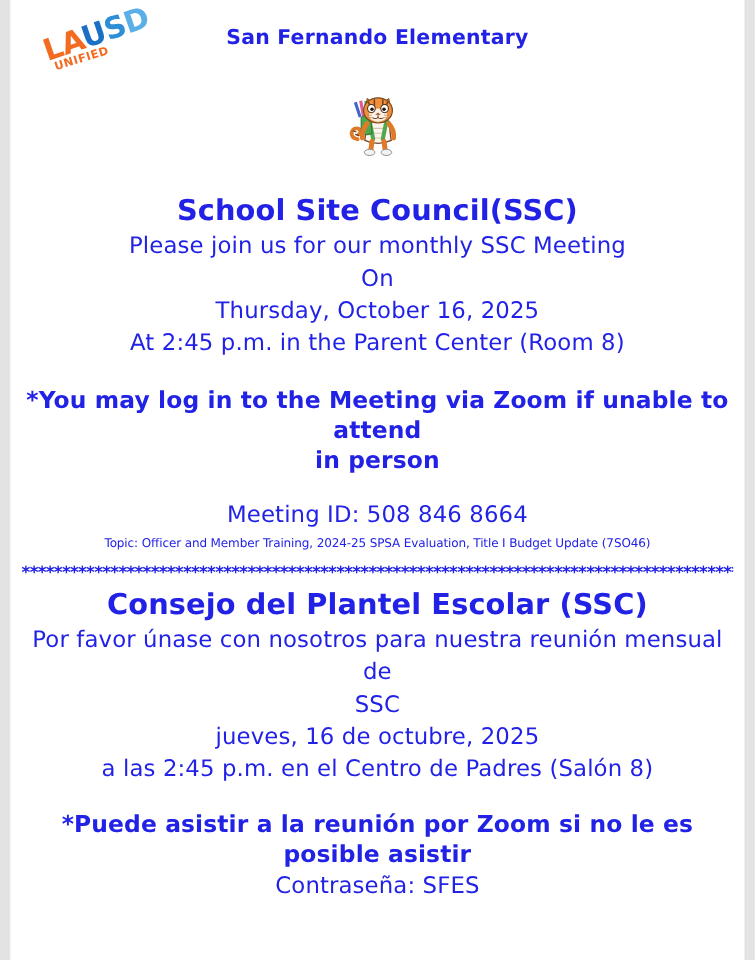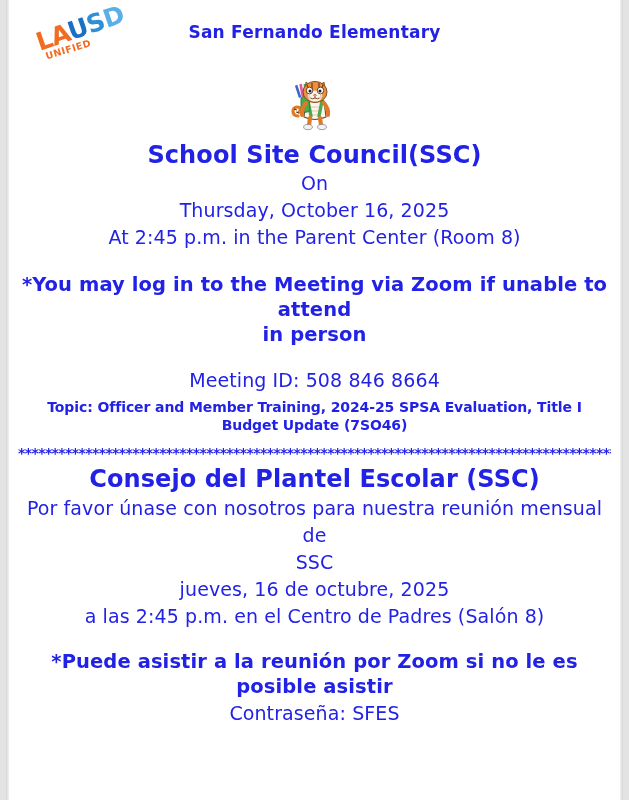--- a/index.html
+++ b/index.html
@@ -134,27 +134,27 @@
   }
   .t-bold {
     font-family: "DejaVu Sans", "Liberation Sans", sans-serif;
     font-weight: bold;
     font-size: 19.5px;
     line-height: 1.28;
     letter-spacing: 0.1px;
   }
   .t-tiny {
     font-family: "DejaVu Sans", "Liberation Sans", sans-serif;
-    font-weight: bold;
-    font-size: 14px;
+    font-weight: normal;
+    font-size: 10px;
     line-height: 1.35;
     letter-spacing: -0.1px;
   }
 
-  .sp-eng-head { margin-top: 8px; }
+  .sp-eng-head { margin-top: 28px; }
   .sp-eng-sub  { margin-top: 2px; }
   .sp-zoom-eng { margin-top: 22px; }
   .sp-meet     { margin-top: 19px; }
   .sp-topic    { margin-top: 4px; }
 
   .divider {
     text-align: center;
     color: #2222E6;
     font-family: "DejaVu Sans", "Liberation Sans", sans-serif;
     font-weight: bold;
@@ -233,20 +233,21 @@
             <path d="M29 20 l-2.4 1.6 h4.8 z" fill="#8c4a22"></path>
             <path d="M29 22 v2 M29 24 q-2.5 1.6 -4.6 0 M29 24 q2.5 1.6 4.6 0" stroke="#6b3a16" stroke-width="0.9" fill="none"></path>
             <path d="M20 22 h4 M20 24 h4 M34 22 h4 M34 24 h4" stroke="#b08a66" stroke-width="0.6"></path>
           </g>
         </svg>
       </span>
     </div>
 
     <div class="block h-big sp-eng-head">School Site Council(SSC)</div>
 
+    <div class="block t-reg sp-eng-sub">Please join us for our monthly SSC Meeting</div>
     <div class="block t-reg">On</div>
     <div class="block t-reg">Thursday, October 16, 2025</div>
     <div class="block t-reg">At 2:45 p.m. in the Parent Center (Room 8)</div>
 
     <div class="block t-bold sp-zoom-eng">*You may log in to the Meeting via Zoom if unable to attend</div>
     <div class="block t-bold">in person</div>
 
     <div class="block t-reg sp-meet">Meeting ID: 508 846 8664</div>
     <div class="block t-tiny sp-topic">Topic: Officer and Member Training, 2024-25 SPSA Evaluation, Title I Budget Update (7SO46)</div>
 

